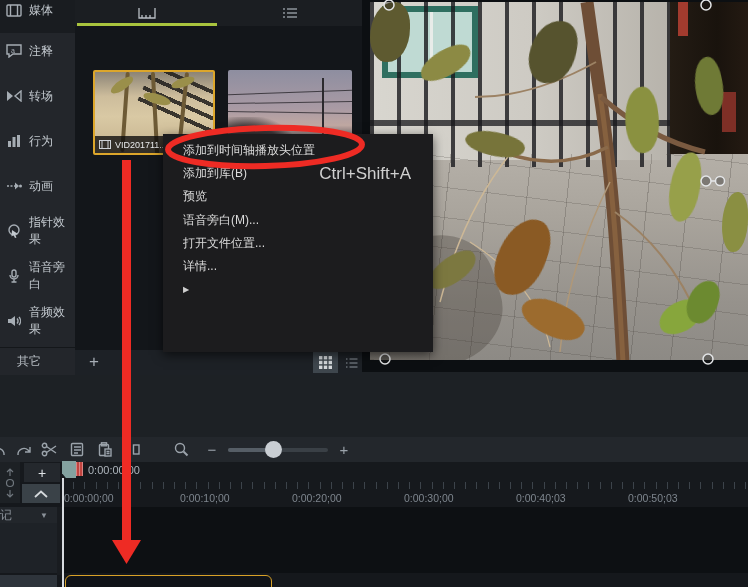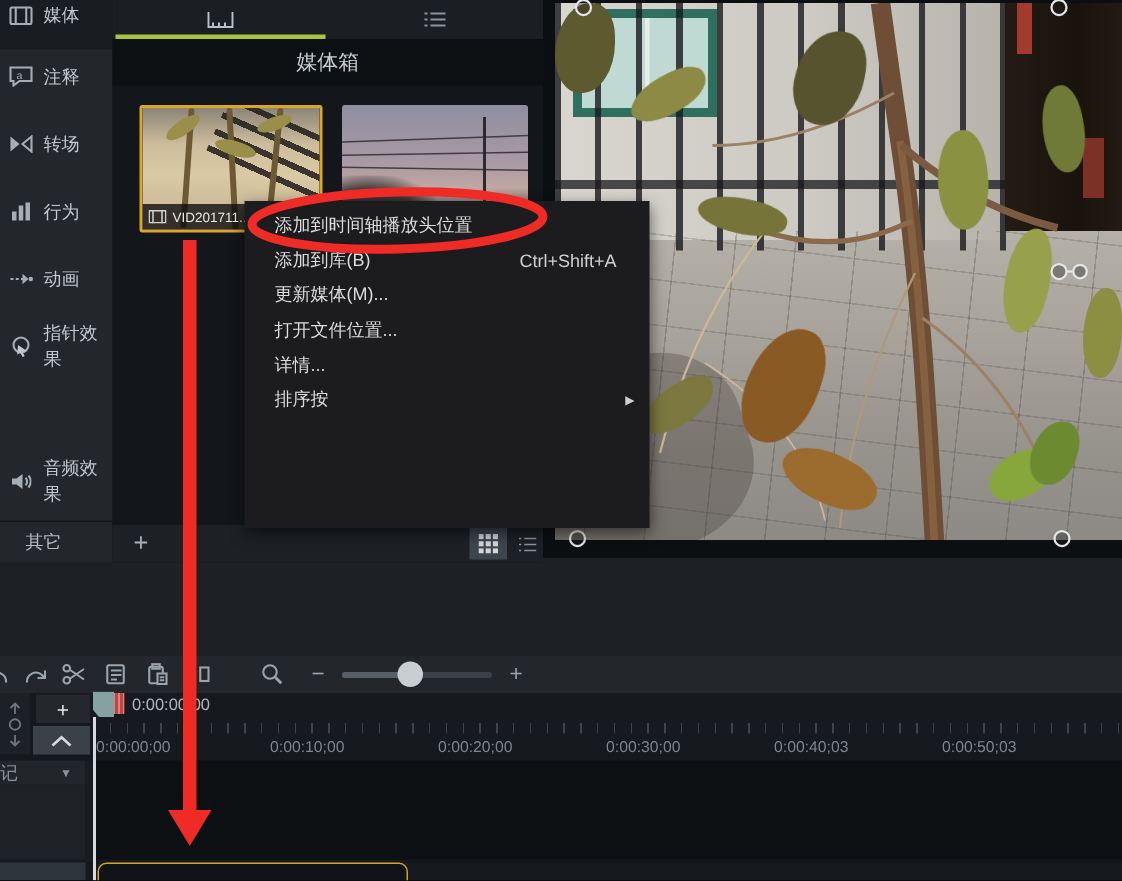--- a/index.html
+++ b/index.html
@@ -131,21 +131,21 @@
   .clip { position:absolute; left:65px; top:0; width:207px; height:14px; background:#101318;
     border:1.5px solid #d8a127; border-radius:6px 6px 0 0; cursor:pointer; }
   .playhead-line { left:62px; top:478px; width:1.5px; height:109px; background:#d7dbdf; pointer-events:none; }
 
   
   .ctx-menu { left:163px; top:134px; width:270px; height:218px; background:#1c1c1e;
     box-shadow:0 3px 10px rgba(0,0,0,.6); z-index:50; padding-top:5px; }
   .ctx-item { height:23.2px; display:flex; align-items:center; padding:0 10px 0 20px;
     font-size:12px; color:#dcdcdc; cursor:pointer; }
   .ctx-item .lab { flex:1; }
-  .ctx-item .sc { font-size:12px; color:#d0d0d0; padding-right:12px; }
+  .ctx-item .sc { font-size:17px; color:#d0d0d0; padding-right:12px; }
   .ctx-item .sub { font-size:8px; color:#cfcfcf; }
 
   
   .annot { left:0; top:0; width:748px; height:587px; z-index:60; pointer-events:none; }
 </style>
 </head>
 <body>
 
 <div class="app">
 
@@ -260,20 +260,29 @@
     </div>
     <div class="sb-item" style="top:209px">
       <span class="ic">
         <svg width="14" height="14">
             <circle cx="7" cy="6" r="5"></circle>
             <polygon points="5,6 11,10 8,10.5 9.5,13.5 8,14 6.5,11 4.5,12.5" fill="#c3c9cf" stroke="none"></polygon>
           </svg>
       </span>
       <span>指针效果</span>
     </div>
+    <div class="sb-item" style="top:254px">
+      <span class="ic">
+        <svg width="12" height="14">
+            <rect x="4" y="1" width="4" height="7" rx="2"></rect>
+            <path d="M2,6 a4,4 0 0 0 8,0 M6,10.5 v2.5 M3.5,13 h5"></path>
+          </svg>
+      </span>
+      <span>语音旁白</span>
+    </div>
     <div class="sb-item" style="top:299px">
       <span class="ic">
         <svg width="14" height="12">
             <polygon points="1,4 4,4 8,1 8,11 4,8 1,8" fill="#a6adb4" stroke="none"></polygon>
             <path d="M10,3.5 a3.5,3.5 0 0 1 0,5 M12,2 a6,6 0 0 1 0,8" fill="none"></path>
           </svg>
       </span>
       <span>音频效果</span>
     </div>
     <div class="sb-sep"></div>
@@ -288,23 +297,20 @@
         <svg width="18" height="12">
             <path d="M1,1 v10 h16 v-10 M4,11 v-3 M8,11 v-3 M12,11 v-3" fill="none"></path>
           </svg>
         <div class="underline"></div>
       </div>
       <div class="tab inactive">
         <svg width="16" height="12">
             <path d="M1,2 h2 M5,2 h10 M1,6 h2 M5,6 h10 M1,10 h2 M5,10 h10"></path>
           </svg>
       </div>
-    </div>
-    <div class="media-title">
-      <span>媒体箱</span>
     </div>
 
     <div class="thumb thumb1">
       <div class="t1bg"></div>
       <div class="t1rail"></div>
       <div class="t1stalk" style="left:28px;top:0;height:80px;transform:rotate(4deg)"></div>
       <div class="t1stalk" style="left:58px;top:0;height:82px;transform:rotate(-3deg)"></div>
       <div class="t1stalk" style="left:86px;top:0;height:78px;transform:rotate(6deg)"></div>
       <div class="t1leaf" style="left:14px;top:8px;width:26px;height:10px;transform:rotate(-30deg)"></div>
       <div class="t1leaf" style="left:48px;top:22px;width:28px;height:10px;transform:rotate(20deg)"></div>
@@ -460,30 +466,32 @@
 
   <div class="abs ctx-menu">
     <div class="ctx-item">
       <span class="lab">添加到时间轴播放头位置</span>
     </div>
     <div class="ctx-item">
       <span class="lab">添加到库(B)</span>
       <span class="sc">Ctrl+Shift+A</span>
     </div>
     <div class="ctx-item">
-      <span class="lab">更新媒体(M)...</span>
+      <span class="lab">预览</span>
+    </div>
+    <div class="ctx-item">
+      <span class="lab">语音旁白(M)...</span>
     </div>
     <div class="ctx-item">
       <span class="lab">打开文件位置...</span>
     </div>
     <div class="ctx-item">
       <span class="lab">详情...</span>
     </div>
     <div class="ctx-item">
-      <span class="lab">排序按</span>
       <span class="sub">▶</span>
     </div>
   </div>
 
   <svg class="abs annot">
     <ellipse cx="265" cy="147" rx="97" ry="19" fill="none" stroke="#ee2b24" stroke-width="6" transform="rotate(-1.5 265 147)"></ellipse>
     <line x1="126.5" y1="160" x2="126.5" y2="541" stroke="#ee2b24" stroke-width="9"></line>
     <polygon points="112,540 141,540 126.5,564" fill="#ee2b24"></polygon>
   </svg>
 

